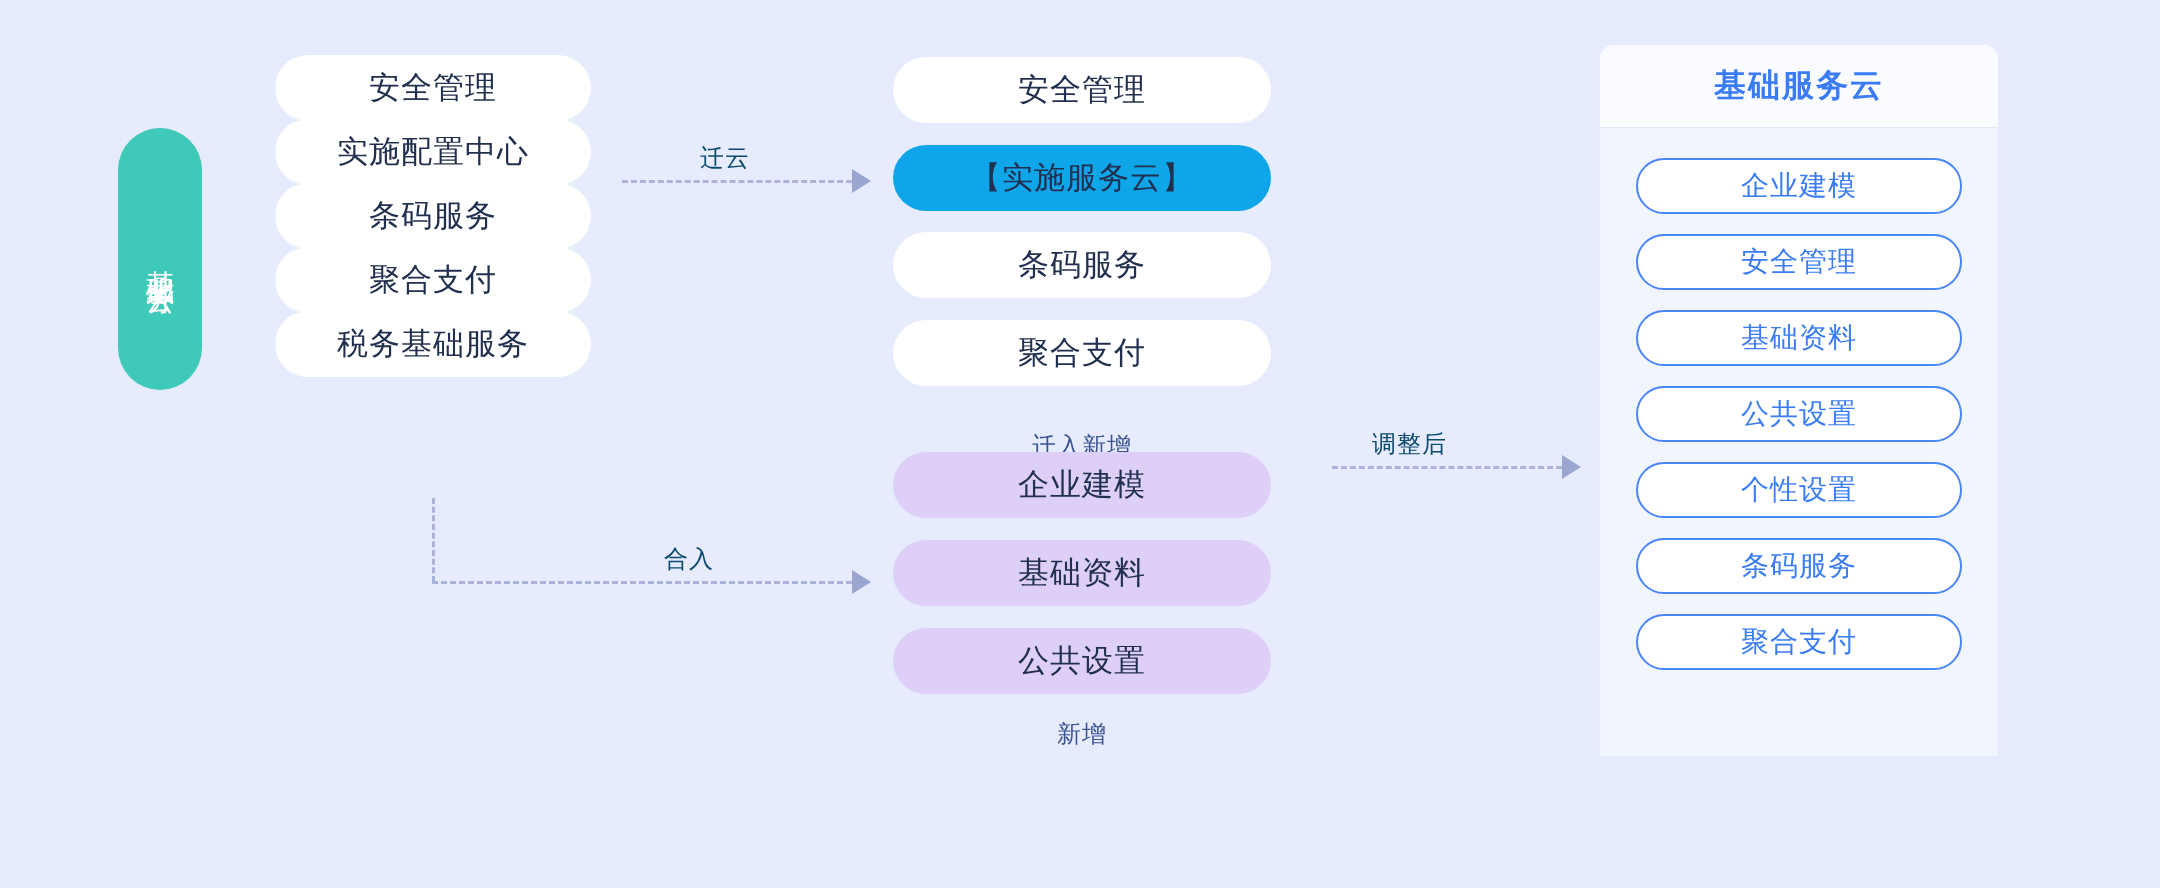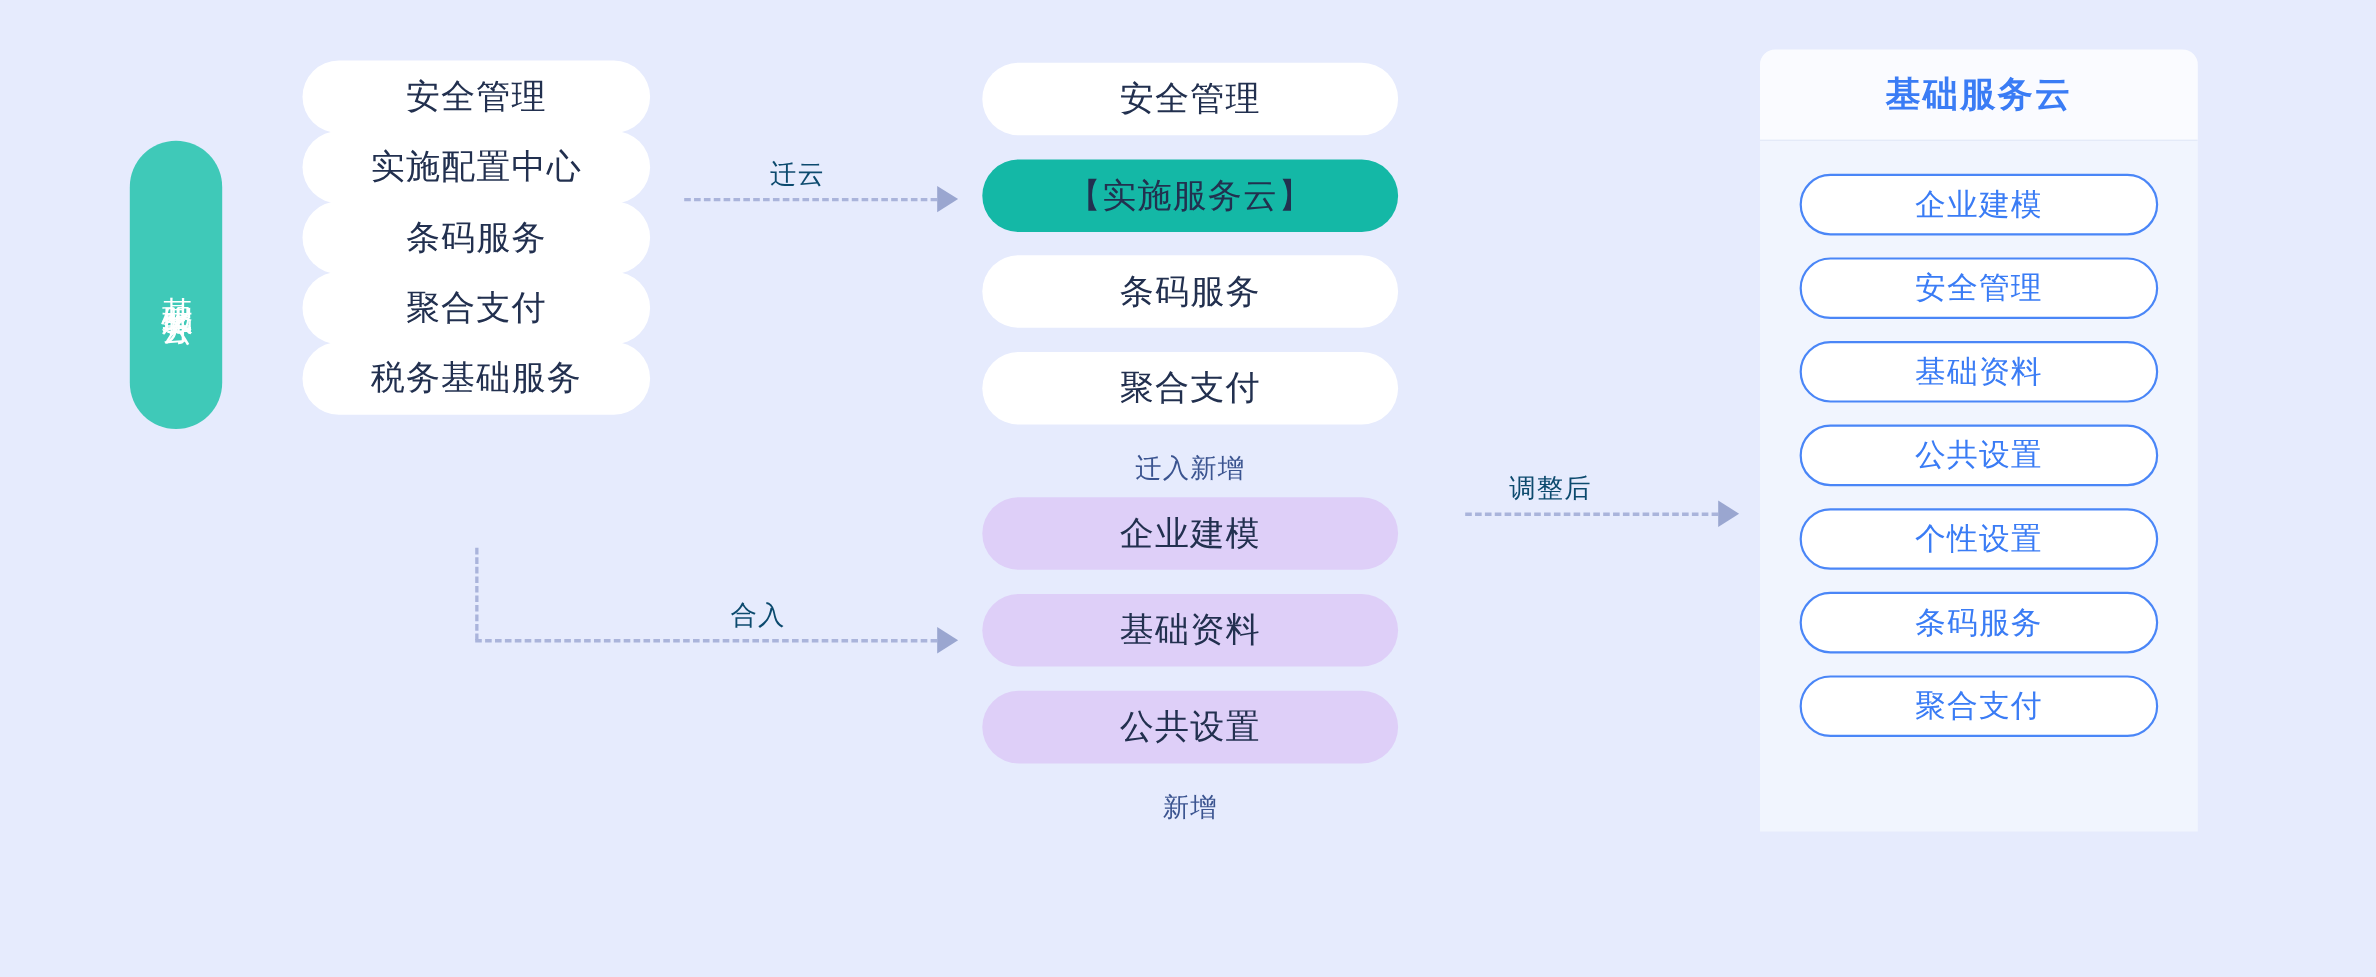--- a/index.html
+++ b/index.html
@@ -27,21 +27,21 @@
   
   .pill{
     position:absolute;
     display:flex;align-items:center;justify-content:center;
     border-radius:36px;
     font-size:31px;color:#22304f;font-weight:400;
     letter-spacing:1px;
     box-sizing:border-box;
   }
   .pill.white{background:#ffffff;}
-  .pill.blueish{background:#14b8a6;}
+  .pill.blueish{background:#0ea5e9;}
   .pill.purple{background:#decff8;}
 
   
   .col-left .pill{left:275px;width:316px;height:66px;}
   .col-mid  .pill{left:893px;width:378px;height:66px;}
 
   
   .arrow-wrap{position:absolute;}
   .dash-h{
     position:absolute;height:0;
@@ -120,21 +120,21 @@
     <div class="arrow-head" style="left:852px;top:570px;"></div>
     <div class="arrow-label" style="left:664px;top:543px;">合入</div>
   </div>
 
   <div class="col-mid">
     <div class="pill white" style="top:57px;">安全管理</div>
     <div class="pill blueish" style="top:145px;">【实施服务云】</div>
     <div class="pill white" style="top:232px;">条码服务</div>
     <div class="pill white" style="top:320px;">聚合支付</div>
 
-    <div class="mid-caption" style="top:410px;">迁入新增</div>
+    <div class="mid-caption" style="top:430px;">迁入新增</div>
 
     <div class="pill purple" style="top:452px;">企业建模</div>
     <div class="pill purple" style="top:540px;">基础资料</div>
     <div class="pill purple" style="top:628px;">公共设置</div>
 
     <div class="mid-caption" style="top:718px;">新增</div>
 
     <div class="pill purple" style="top:760px;">个性设置</div>
   </div>
 

